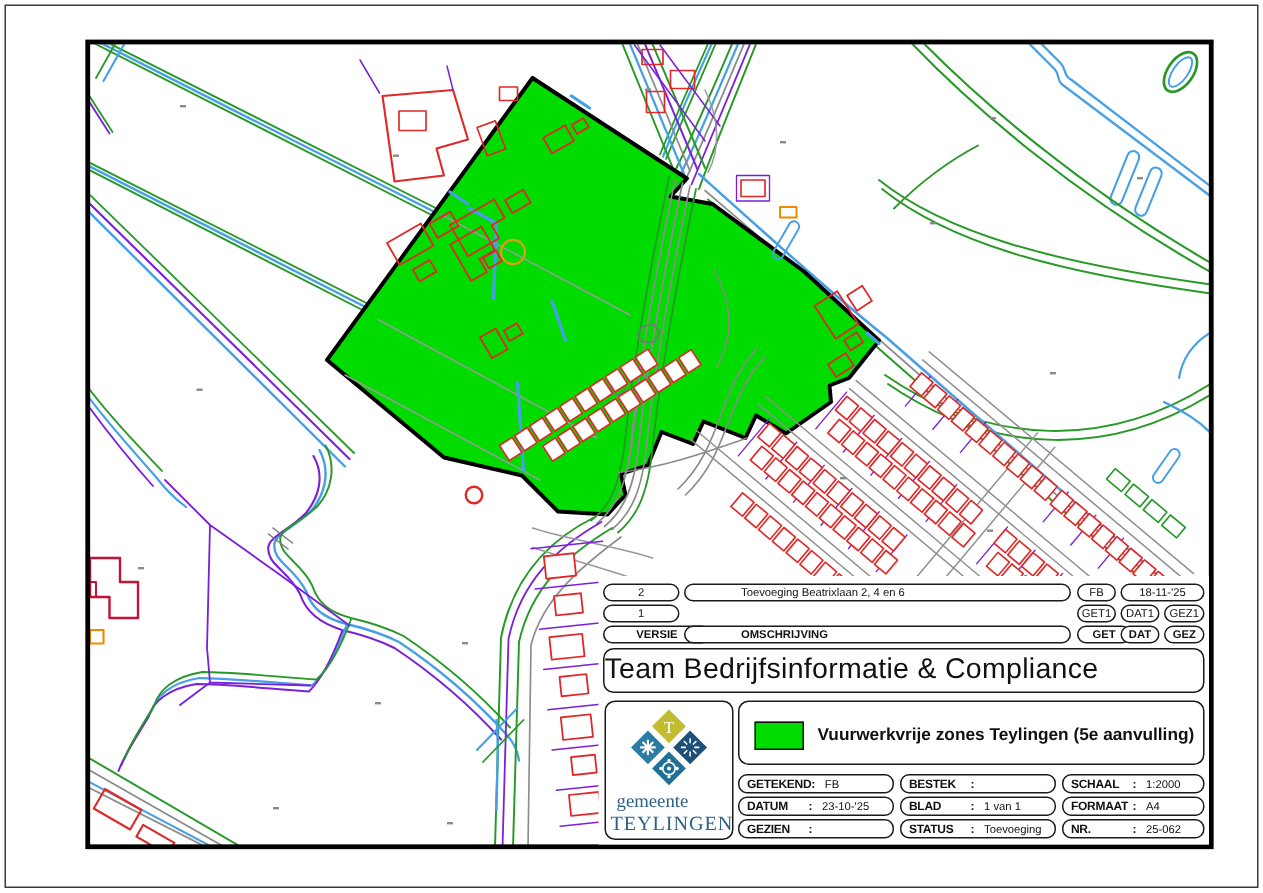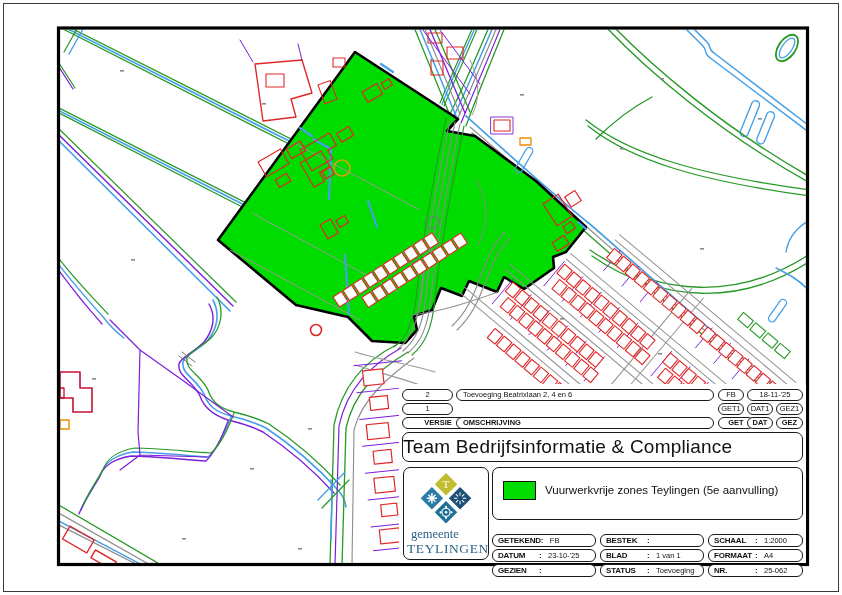--- a/index.html
+++ b/index.html
@@ -5,31 +5,31 @@
   html,body{margin:0;padding:0;background:#fff;}
   .page{position:relative;width:842px;height:595px;background:#fff;overflow:hidden;
         font-family:"Liberation Sans",sans-serif;color:#111;}
   .map-svg{position:absolute;left:0;top:0;}
   
   .tb{position:absolute;left:399px;top:384px;width:407px;height:179px;background:#fff;}
   .bx{position:absolute;border:1.3px solid #1a1a1a;border-radius:7px;background:#fff;
       display:flex;align-items:center;box-sizing:border-box;}
   .rev{height:11.5px;font-size:7.5px;}
   .rev.center{justify-content:center;}
-  .rev .desc{padding-left:6px;}
+  .rev .desc{padding-left:6px;margin-left:31px;}
   .hdr{font-weight:700;font-size:7.5px;}
   .title-box{left:3px;top:48px;width:401px;height:30px;justify-content:flex-start;}
   .title-box span{font-size:19px;letter-spacing:.2px;}
   .logo-box{left:4px;top:83px;width:86px;height:93px;display:block;}
-  .legend-box{left:93px;top:83px;width:311px;height:53px;}
+  .legend-box{left:93px;top:83px;width:311px;height:43px;font-weight:bold;}
   .swatch{position:absolute;left:10px;top:13px;width:31px;height:17px;border:1.6px solid #111;}
   .legend-box .lg-label{position:absolute;left:52px;top:0;height:43px;display:flex;align-items:center;
       font-size:11.5px;white-space:nowrap;}
   .cell{position:absolute;height:12.5px;border:1.2px solid #1a1a1a;border-radius:6px;background:#fff;
-        display:flex;align-items:center;padding:0 5px;box-sizing:border-box;font-size:8px;white-space:nowrap;margin-top:18px;}
+        display:flex;align-items:center;padding:0 5px;box-sizing:border-box;font-size:8px;white-space:nowrap;}
   .cell .lbl{font-weight:700;min-width:41px;letter-spacing:-.2px;}
   .cell .sep{width:9px;font-weight:700;}
   .cell .val{font-size:7.5px;}
   .logo-caption1{position:absolute;left:7px;bottom:17px;font-family:"Liberation Serif",serif;
       font-size:12.5px;color:#2d6187;}
   .logo-caption2{position:absolute;left:3px;bottom:2px;font-family:"Liberation Serif",serif;
       font-size:13.5px;letter-spacing:.6px;color:#2d6187;}
   .logo-mark{position:absolute;left:12px;top:4px;}
 </style>
 </head>

